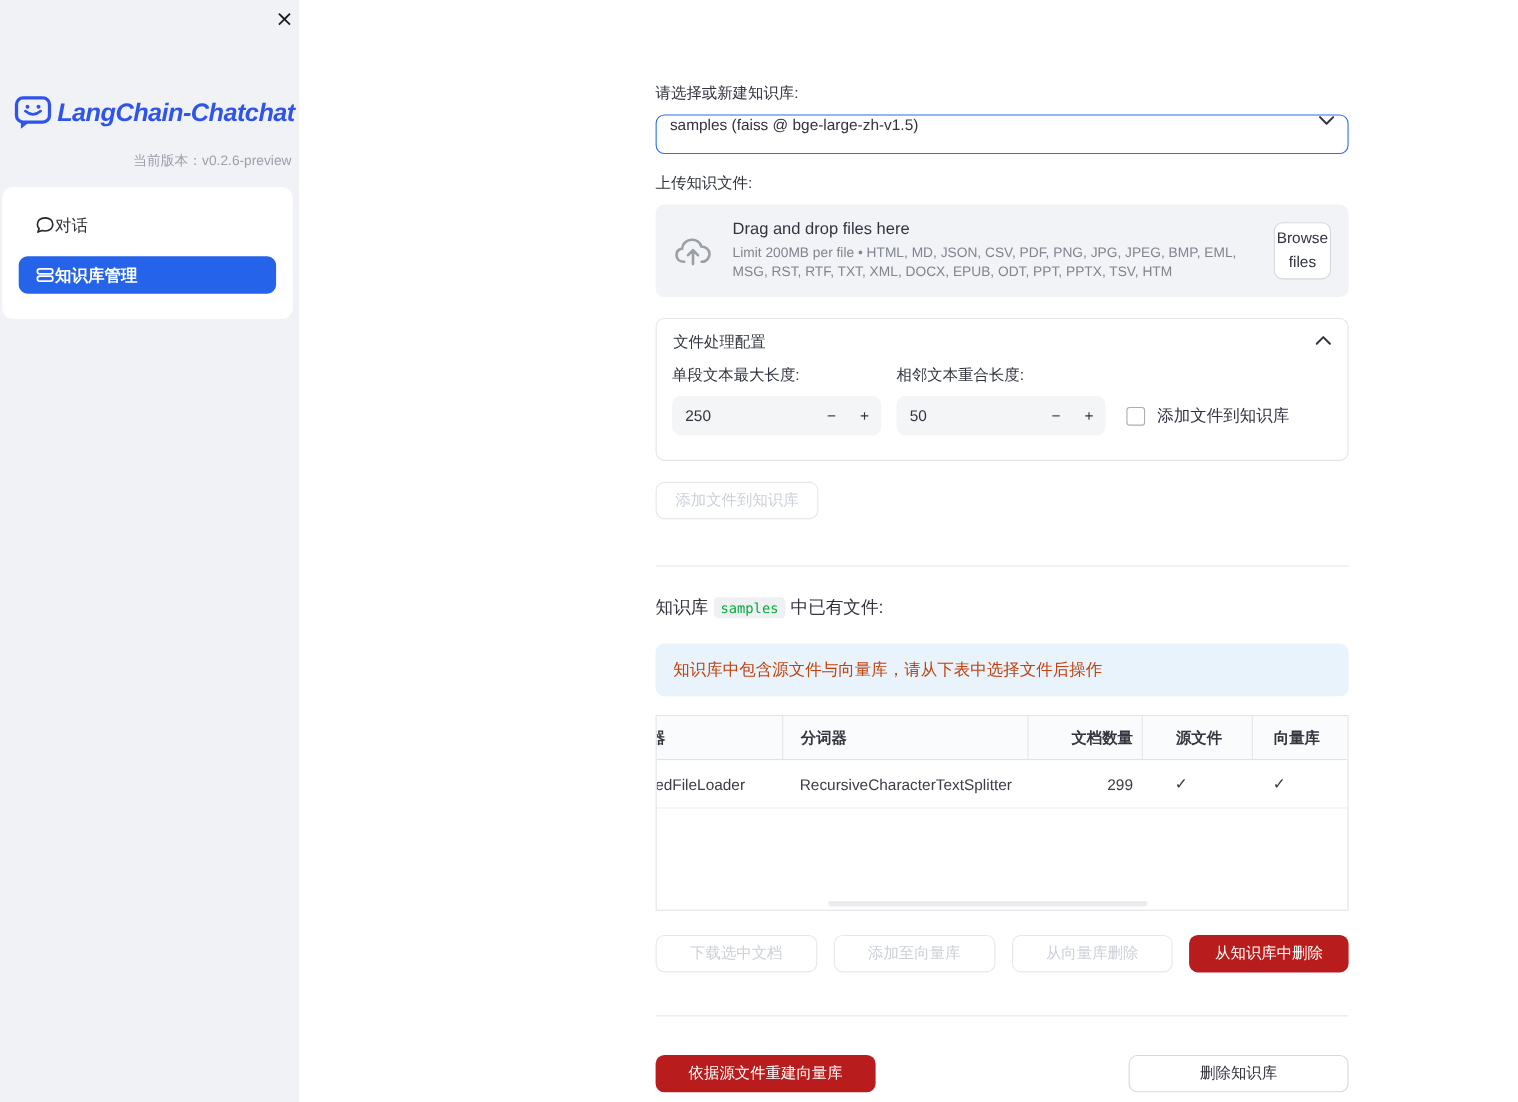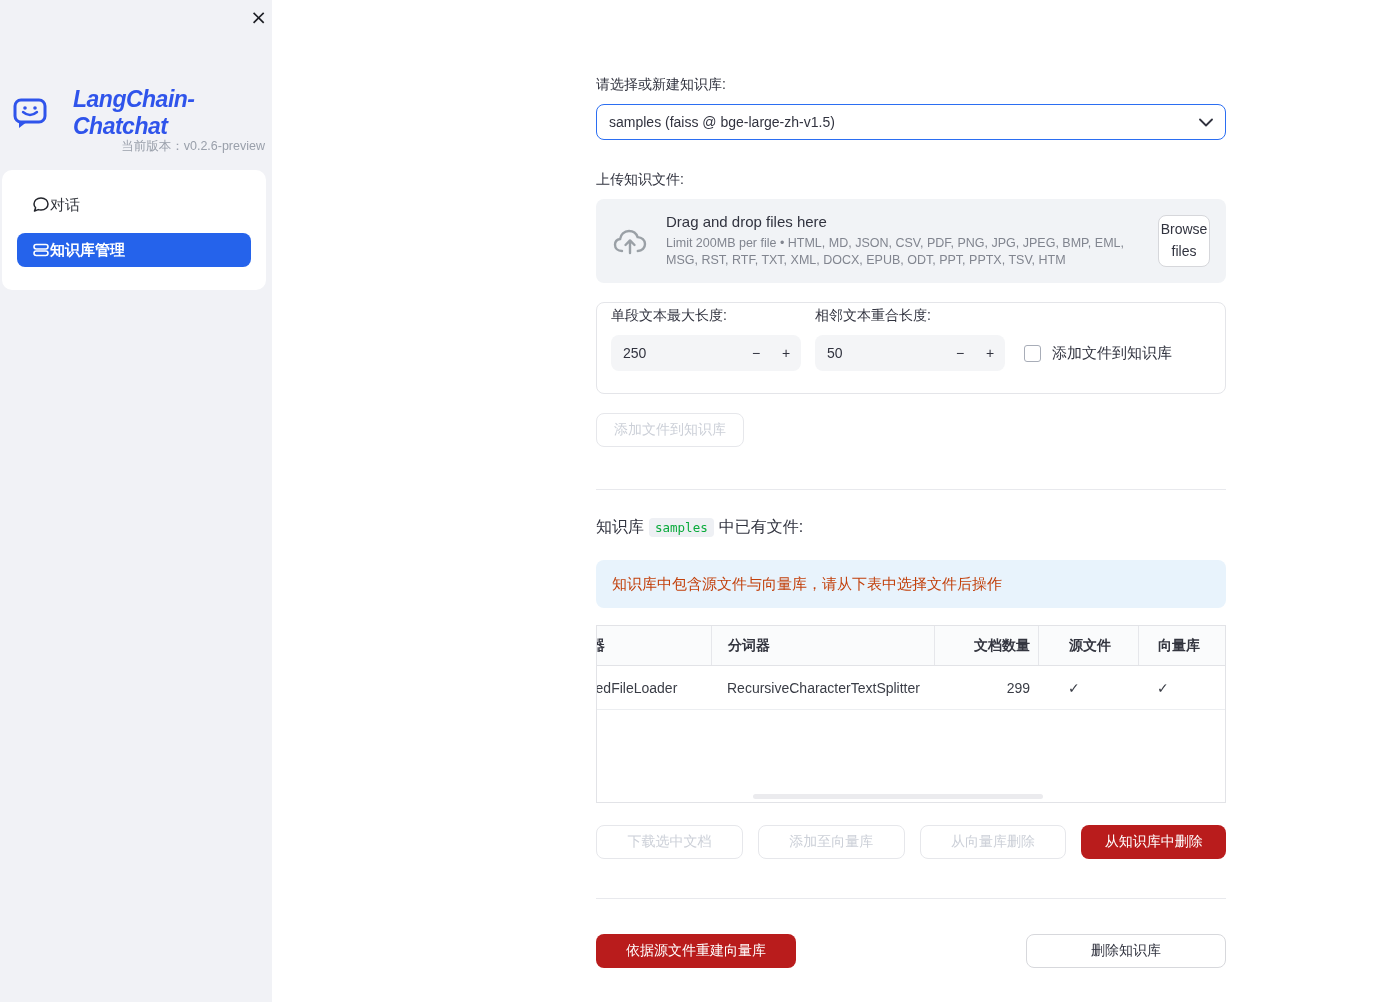--- a/index.html
+++ b/index.html
@@ -4,38 +4,38 @@
 <style>
   * { margin:0; padding:0; box-sizing:border-box; }
   html,body { width:1380px; height:1002px; overflow:hidden; background:#ffffff;
               font-family:"Liberation Sans","DejaVu Sans",sans-serif; color:#31333f; }
 
   
   .sidebar { position:absolute; left:0; top:0; width:280px; height:1002px; background:#f1f2f6; }
   .close-btn { position:absolute; top:6px; right:13px; font-size:20px; line-height:22px;
                color:#1a1c22; cursor:pointer; background:none; border:none;
                font-family:"DejaVu Sans",sans-serif; }
-  .logo-row { position:absolute; top:86px; left:12px; display:flex; align-items:center; gap:24px; }
+  .logo-row { position:absolute; top:86px; left:12px; display:flex; align-items:center; gap:3px; }
   .logo-text { font-size:23px; font-weight:bold; font-style:italic; color:#2f54eb; letter-spacing:-0.5px; }
   .version { position:absolute; top:138px; right:15px; font-size:12.5px; color:#9aa0ab; }
   .nav-card { position:absolute; top:170px; left:2px; width:264px; height:120px;
               background:#ffffff; border-radius:10px; padding-top:18px; }
   .nav-item { display:flex; align-items:center; height:34px; padding-left:30px; gap:0;
               font-size:15px; color:#2e3138; cursor:pointer; }
   .nav-item.selected { margin:11px 15px 0 15px; padding-left:15px; border-radius:8px;
               background:#2563eb; color:#ffffff; font-weight:bold; }
 
   
   .main { position:absolute; left:272px; top:0; width:1100px; height:1002px; background:#ffffff; }
   .content { margin-left:324px; width:630px; padding-top:76px; }
 
   .field-label { font-size:14px; color:#31333f; height:20px; margin-bottom:8px; }
 
   .selectbox { height:36px; border:1px solid #2b6ef2; border-radius:8px; background:#fff;
-               display:flex; align-items:center; padding:0 12px; cursor:pointer; margin-bottom:31px; }
+               display:flex; padding:0 12px; cursor:pointer; margin-bottom:18px; }
   .selectbox .value { flex:1; font-size:14px; color:#31333f; }
 
   .dropzone { height:84px; background:#f1f3f6; border-radius:8px; display:flex; align-items:center;
               padding:0 16px; margin-bottom:19px; }
   .drop-texts { margin-left:16px; width:474px; }
   .drop-title { font-size:15px; color:#31333f; margin-bottom:5px; }
   .drop-hint  { font-size:12.5px; color:#81858f; line-height:1.35; }
   .browse-btn { margin-left:auto; width:52px; height:52px; background:#ffffff; border:1px solid #d6d7db;
                 border-radius:8px; font-size:14px; color:#31333f; line-height:1.55; cursor:pointer;
                 font-family:inherit; }
@@ -164,20 +164,28 @@
         </svg>
       </span>
       <div class="drop-texts">
         <div class="drop-title">Drag and drop files here</div>
         <div class="drop-hint">Limit 200MB per file • HTML, MD, JSON, CSV, PDF, PNG, JPG, JPEG, BMP, EML, MSG, RST, RTF, TXT, XML, DOCX, EPUB, ODT, PPT, PPTX, TSV, HTM</div>
       </div>
       <button class="browse-btn">Browse files</button>
     </div>
 
     <div class="expander">
+      <div class="exp-header">
+        <span class="exp-title">文件处理配置</span>
+        <span>
+          <svg width="14" height="9" viewBox="0 0 14 9">
+            <path d="M1,7.5 L7,1.5 L13,7.5" fill="none" stroke="#31333f" stroke-width="1.8" stroke-linecap="round" stroke-linejoin="round"></path>
+          </svg>
+        </span>
+      </div>
       <div class="exp-body">
         <div class="num-group">
           <div class="field-label">单段文本最大长度:</div>
           <div class="num-input">
             <span class="num-value">250</span>
             <button class="step-btn">−</button>
             <button class="step-btn">+</button>
           </div>
         </div>
         <div class="num-group">

